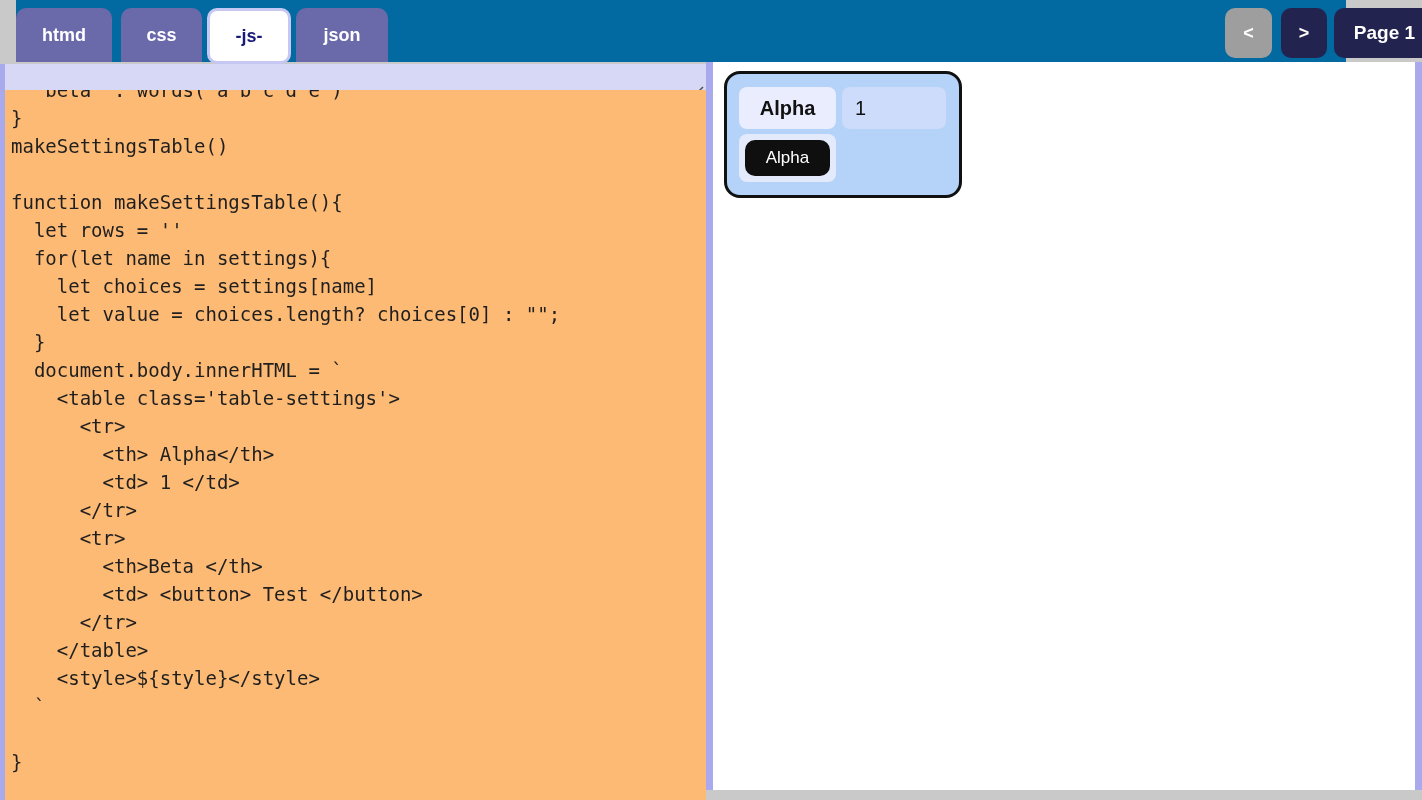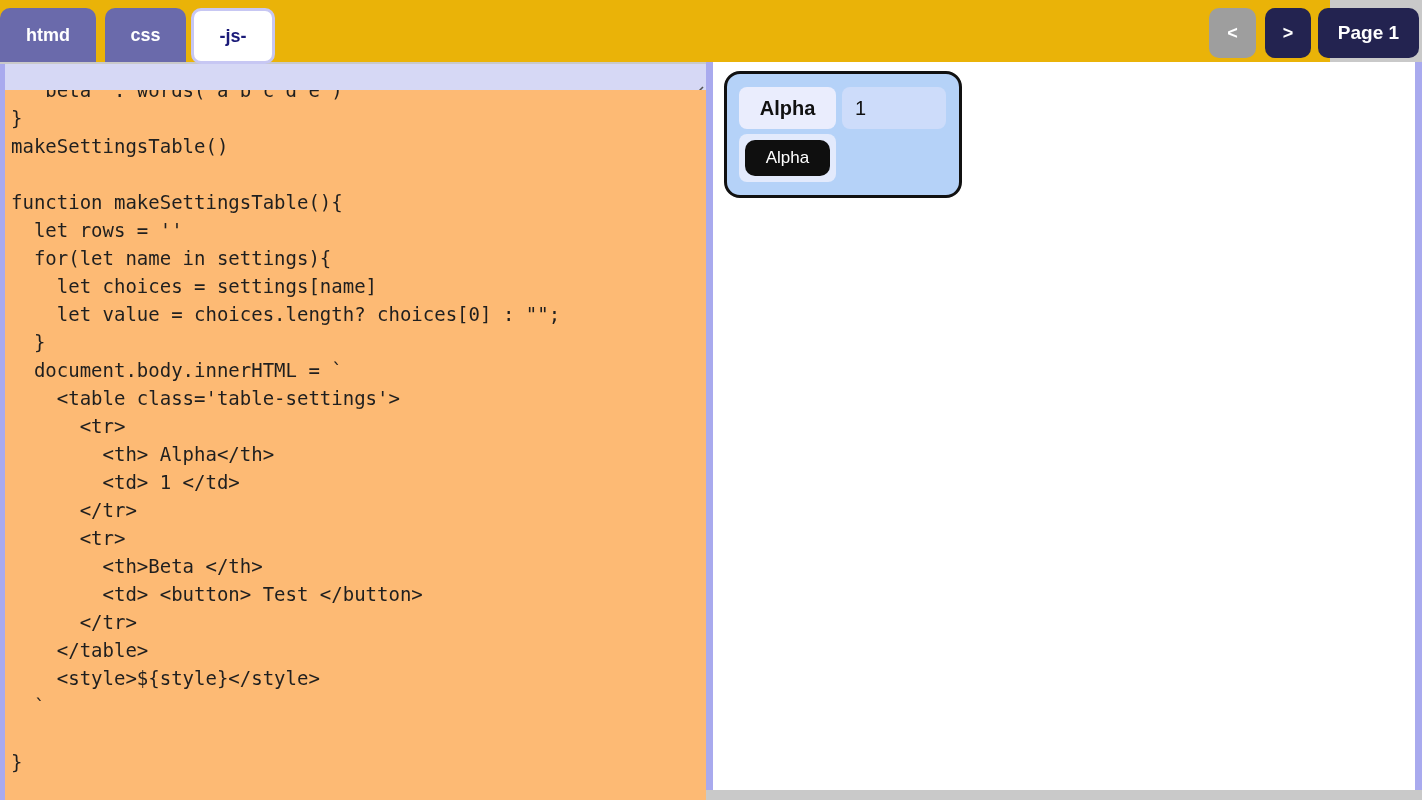--- a/index.html
+++ b/index.html
@@ -5,22 +5,22 @@
   * { margin: 0; padding: 0; box-sizing: border-box; }
   html, body { width: 1422px; height: 800px; overflow: hidden; }
   body {
     background: #c9c9c9;
     font-family: "Liberation Sans", sans-serif;
     position: relative;
   }
 
   
   .header {
-    position: absolute; left: 0; top: 0; width: 1330px; height: 62px;
-    background: #eab308;
+    position: absolute; left: 16px; top: 0; width: 1330px; height: 62px;
+    background: #0369a1;
   }
   .tab {
     position: absolute; top: 8px; height: 54px;
     background: #6a6aab; color: #ffffff;
     border-radius: 10px 10px 0 0;
     font-weight: bold; font-size: 18px;
     display: flex; align-items: center; justify-content: center;
     cursor: pointer;
   }
   .tab-htmd { left: 0;   width: 96px; }
@@ -107,20 +107,21 @@
     cursor: pointer;
   }
 </style>
 </head>
 <body>
 
 <div class="header">
   <div class="tab tab-htmd">htmd</div>
   <div class="tab tab-css">css</div>
   <div class="tab tab-active">-js-</div>
+  <div class="tab tab-json">json</div>
 
   <button class="nav-btn btn-prev">&lt;</button>
   <button class="nav-btn btn-next">&gt;</button>
   <button class="nav-btn btn-page">Page 1</button>
 </div>
 
 <div class="editor editor-data">
   <svg class="grip" viewBox="0 0 13 13">
     <line x1="4" y1="12" x2="12" y2="4" stroke="#555" stroke-width="1.6"></line>
     <line x1="9" y1="12" x2="12" y2="9" stroke="#555" stroke-width="1.6"></line>

